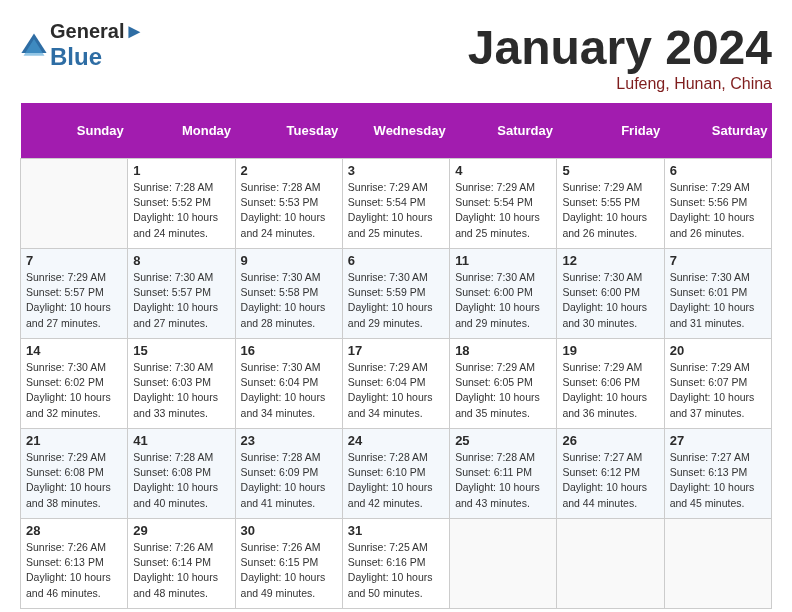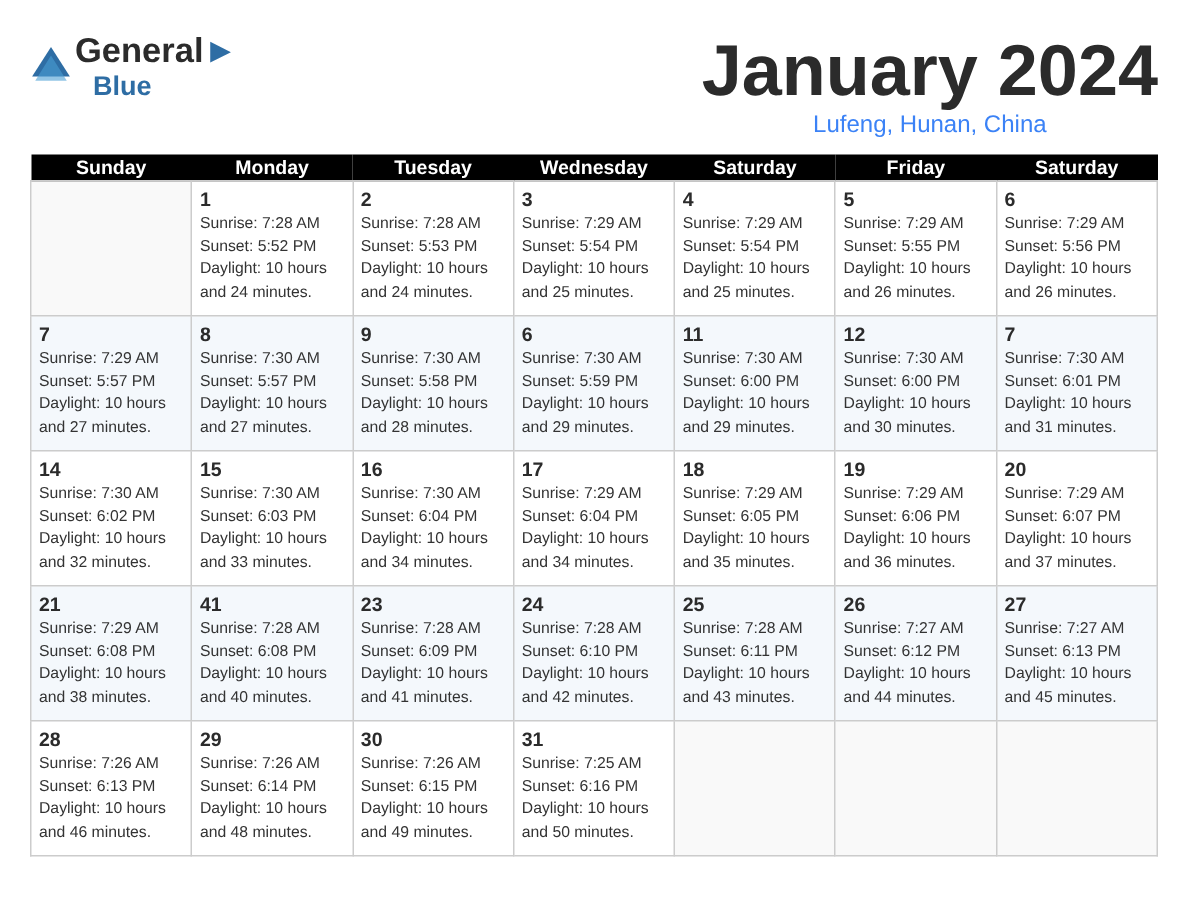--- a/index.html
+++ b/index.html
@@ -28,33 +28,32 @@
     .title-block {
       text-align: right;
     }
     .month-title {
       font-size: 48px;
       font-weight: bold;
       color: #2b2b2b;
     }
     .location {
       font-size: 16px;
-      color: #3b82f6;
-      text-align: center;
+      color: #7f1d1d;
     }
     table {
       width: 100%;
       border-collapse: collapse;
       font-size: 11px;
     }
     thead tr th {
-      background-color: #000000;
+      background-color: #a21caf;
       color: #fff;
-      padding: 1px 4px;
-      text-align: center;
+      padding: 20px 4px;
+      text-align: right;
       font-size: 13px;
       font-weight: bold;
     }
     tbody tr td {
       border: 1px solid #ccc;
       vertical-align: top;
       padding: 4px 5px;
       height: 90px;
       width: calc(100% / 7);
       color: #333;
@@ -87,22 +86,22 @@
 </head>
 <body>
 
 <div class="header">
   <div class="logo">
     <svg class="logo-icon" viewBox="0 0 40 40" xmlns="http://www.w3.org/2000/svg">
       <polygon points="20,2 38,30 2,30" fill="#2e6da4"></polygon>
       <polygon points="20,10 35,34 5,34" fill="#4a9fd4" opacity="0.6"></polygon>
     </svg>
     <div>
-      <div style="font-size:23px;font-weight:bold;color:#2b2b2b;text-align:center;">General<span style="color:#2e6da4;">►</span></div>
-      <div style="font-size:18px;font-weight:bold;color:#2e6da4;margin-left:12px;">Blue</div>
+      <div style="font-size:20px;font-weight:bold;color:#2b2b2b;text-align:center;">General<span style="color:#2e6da4;">►</span></div>
+      <div style="font-size:24px;font-weight:bold;color:#2e6da4;">Blue</div>
     </div>
   </div>
   <div class="title-block">
     <div class="month-title">January 2024</div>
     <div class="location">Lufeng, Hunan, China</div>
   </div>
 </div>
 
 <table>
   <thead>

